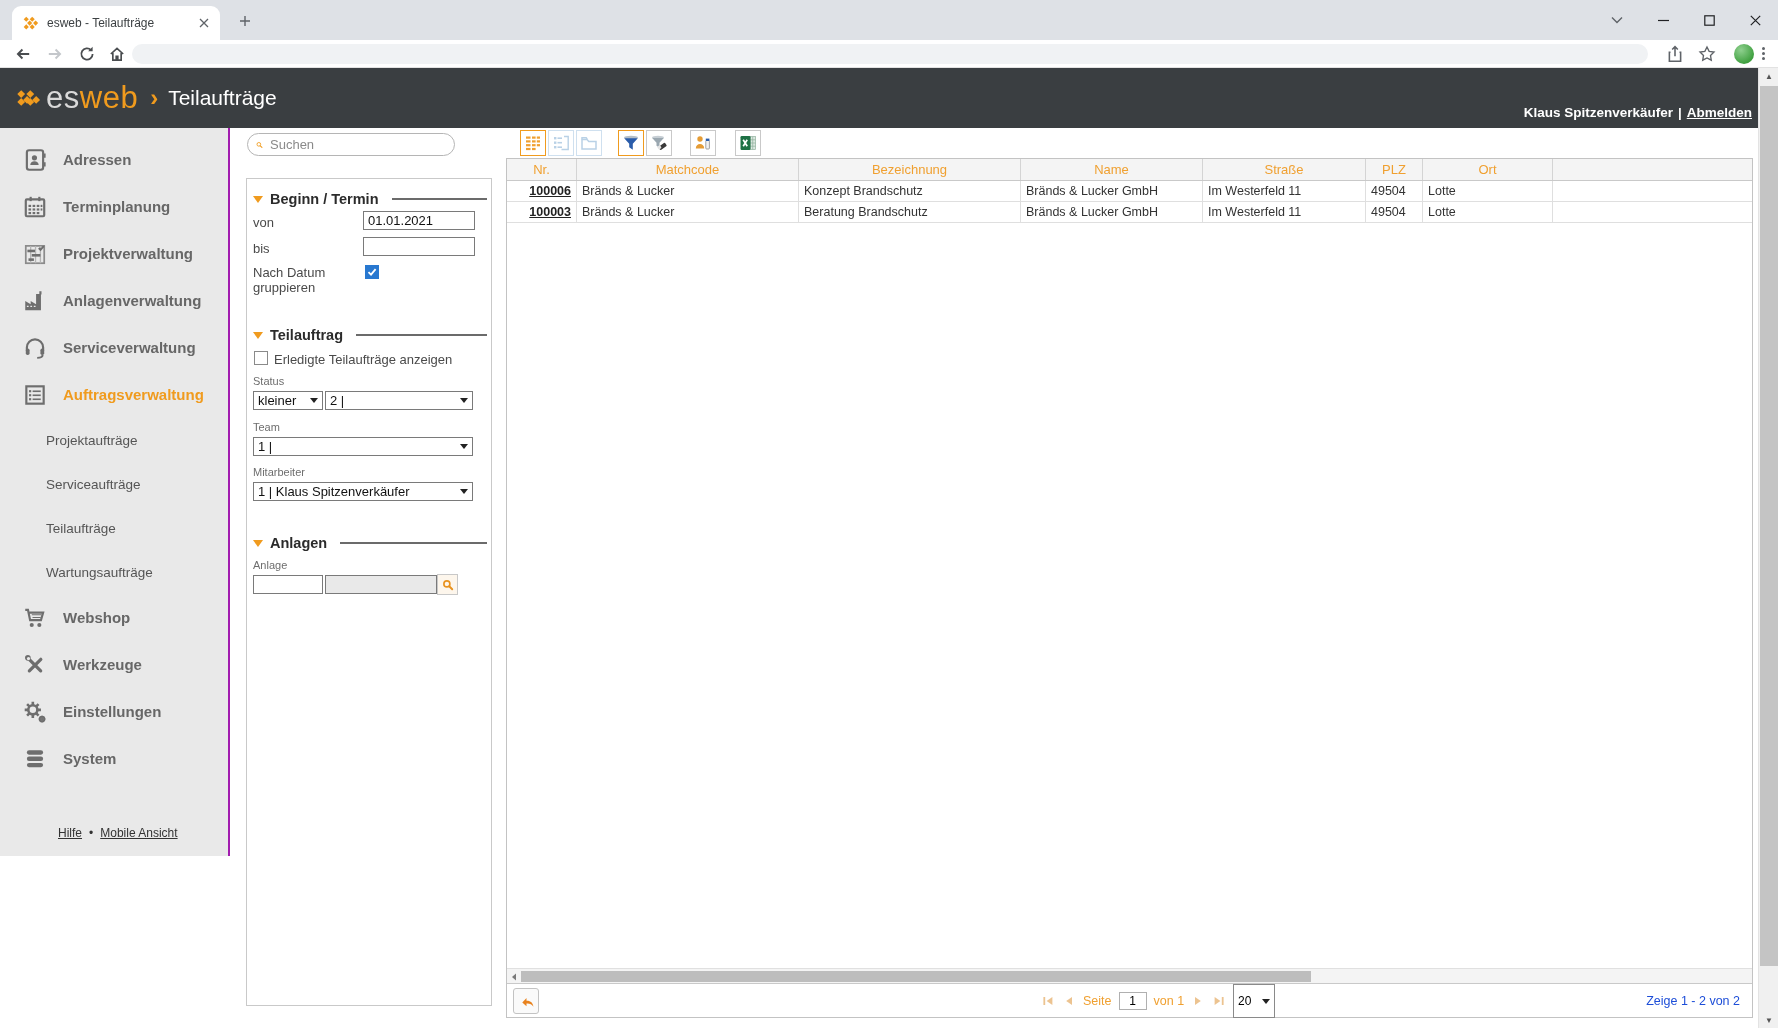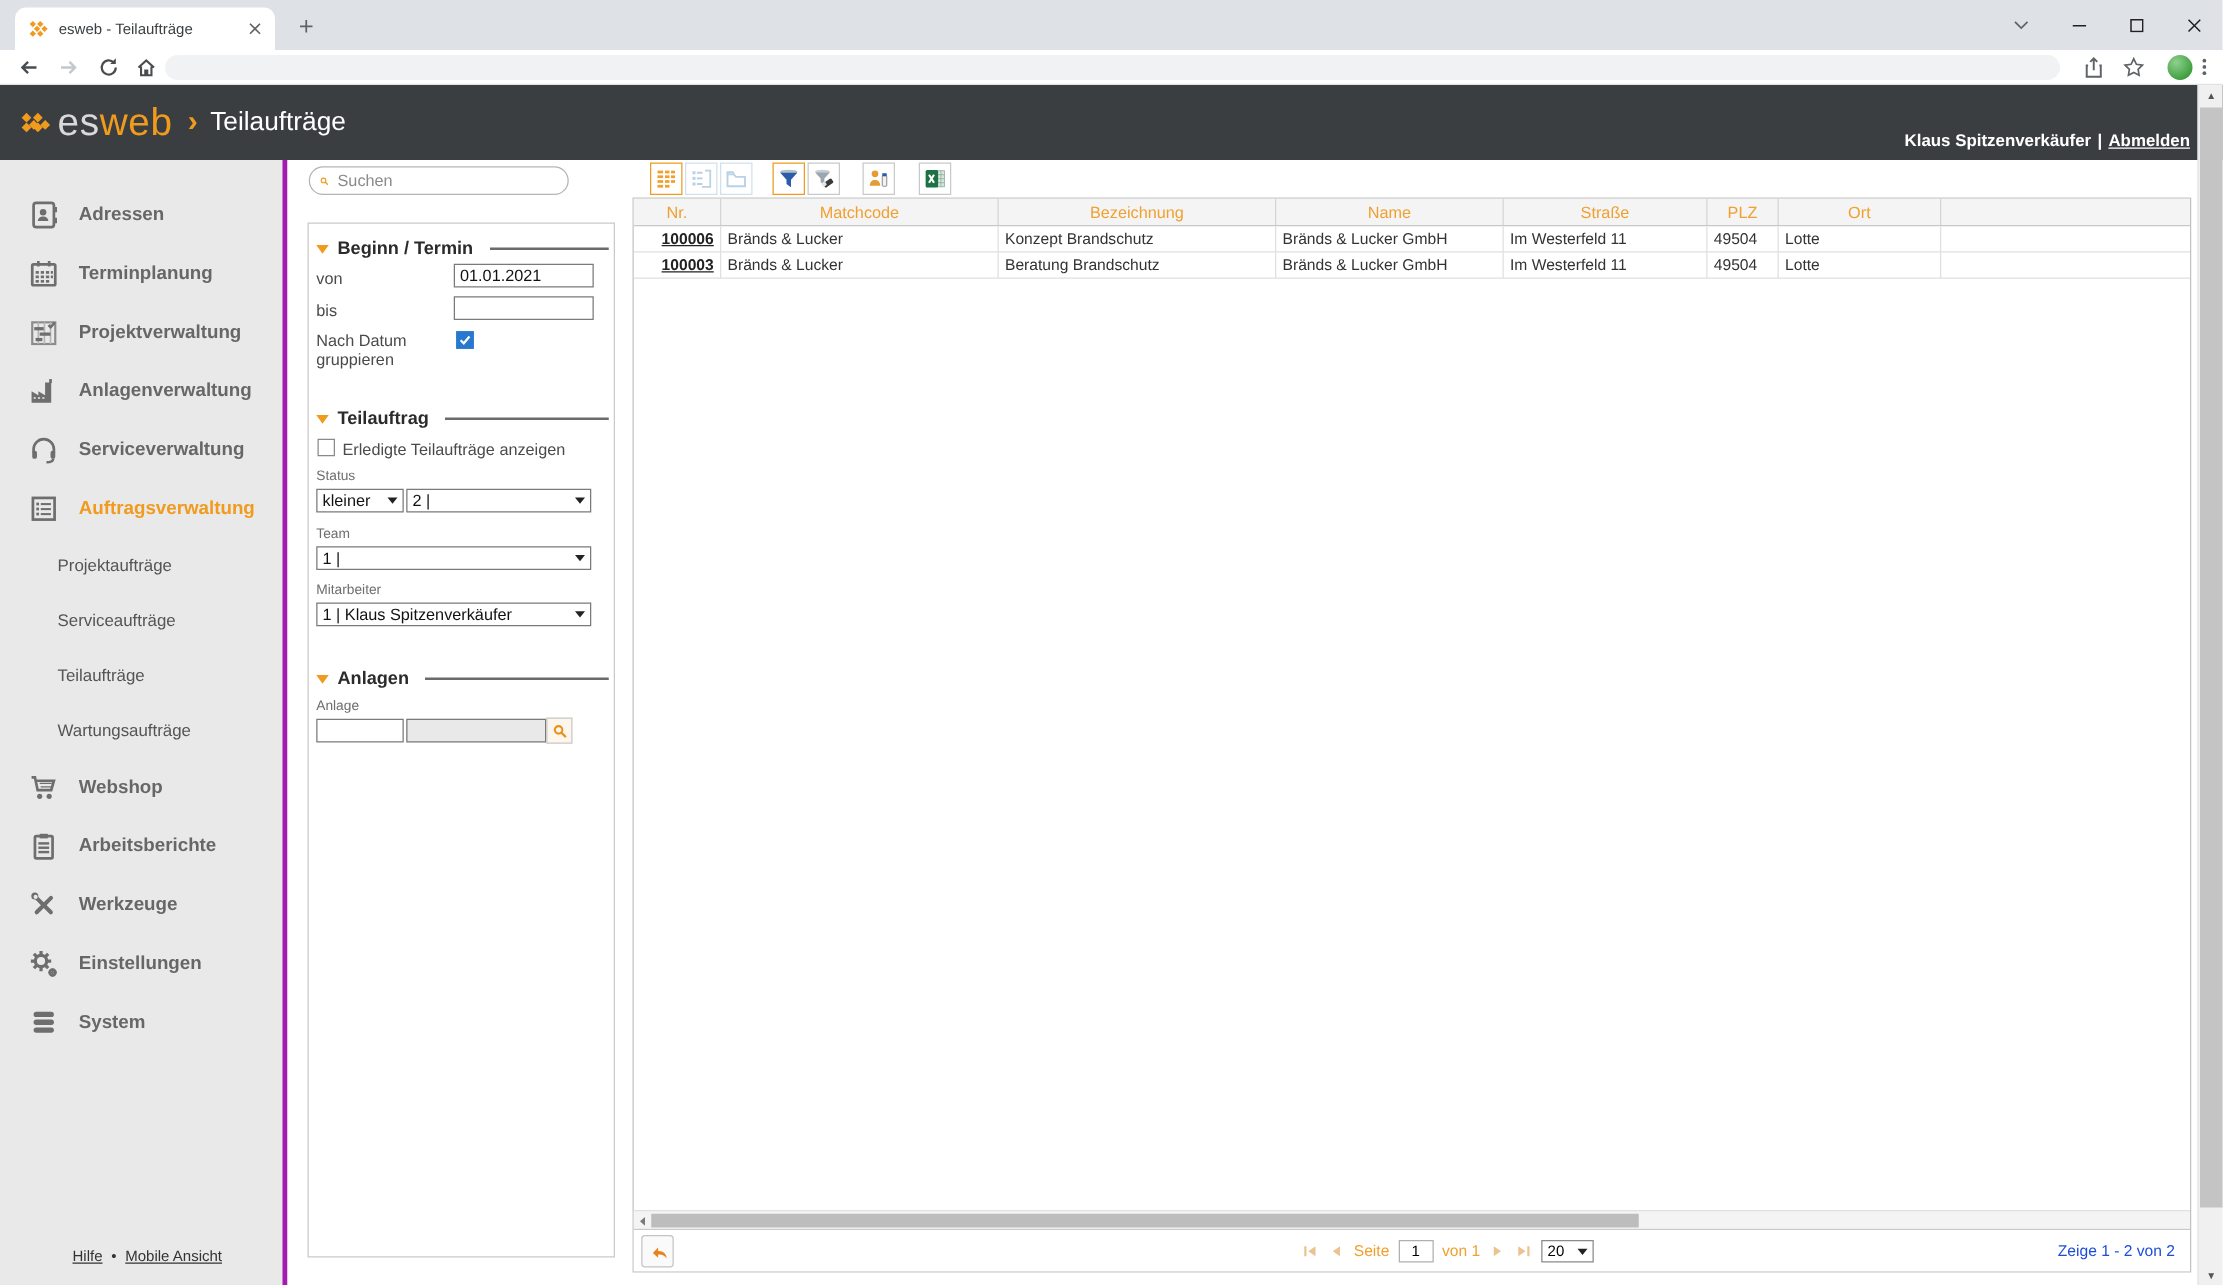--- a/index.html
+++ b/index.html
@@ -32,22 +32,22 @@
   .logo-block { position:absolute; left:16px; top:0; height:60px; display:flex; align-items:center; }
   .logo-es { font-size:31px; color:#d9d9d9; letter-spacing:.5px; }
   .logo-web { font-size:31px; color:#f09b1e; letter-spacing:.5px; }
   .crumb-arrow { font-size:24px; color:#f09b1e; font-weight:bold; margin:0 10px 0 12px; }
   .page-title { font-size:21px; color:#fff; }
   .user-block { position:absolute; right:26px; top:0; height:60px; display:flex; align-items:center;
     color:#fff; font-size:13.5px; font-weight:bold; gap:5px;margin-top:14px; }
   .user-block .logout { text-decoration:underline; cursor:pointer; }
 
   
-  #sidebar { position:absolute; left:0; top:128px; width:230px; height:900px; background:#e9e9e9;
-    border-right:4px solid #a21caf; padding-top:20px; }
+  #sidebar { position:absolute; left:0; top:128px; width:230px; height:728px; background:#e9e9e9;
+    border-right:2px solid #a21caf; padding-top:8px; }
   .side-item { height:47px; display:flex; align-items:center; padding-left:22px; gap:15px; cursor:pointer; }
   .side-item .lbl { font-size:15px; font-weight:bold; color:#676767; }
   .side-item.active .lbl { color:#f09b1e; }
   .side-sub { }
   .sub-item { height:44px; display:flex; align-items:center; padding-left:46px; font-size:13.5px; color:#555; cursor:pointer; }
   .side-footer { position:absolute; left:58px; bottom:16px; font-size:12px; color:#333; display:flex; gap:7px; align-items:center; }
   .side-footer .flink { text-decoration:underline; cursor:pointer; }
 
   
   #main { position:absolute; left:230px; top:128px; width:1548px; height:900px; background:#fff; }
@@ -97,21 +97,21 @@
   .nr-link { font-weight:bold; text-decoration:underline; color:#222; cursor:pointer; display:block; text-align:right; }
   .g-hscroll { position:absolute; left:0; right:0; bottom:34px; height:15px; background:#f4f4f4; border-top:1px solid #e0e0e0; }
   .g-thumb { position:absolute; left:14px; top:2px; width:790px; height:11px; background:#bdbdbd; cursor:grab; }
   .g-footer { position:absolute; left:0; right:0; bottom:0; height:34px; border-top:1px solid #c9c9c9; background:#fff; }
   .undo-btn { position:absolute; left:6px; top:4px; width:26px; height:26px; border:1px solid #c3c3c3;
     background:#fafafa; border-radius:3px; display:flex; align-items:center; justify-content:center; cursor:pointer; }
   .pager { position:absolute; left:534px; top:0; height:34px; display:flex; align-items:center; gap:7px; }
   .pg-ico { width:14px; height:14px; display:flex; align-items:center; justify-content:center; cursor:pointer; }
   .pg-lbl { font-size:12.5px; color:#f0a030; }
   .pg-input { width:28px; height:18px; border:1px solid #b0b0b0; font-size:12px; text-align:center; outline:none; }
-  .pg-select { width:42px; height:18px; border:1px solid #8a8a8a; display:flex; align-items:center; padding:0 4px;
+  .pg-select { width:42px; height:34px; border:1px solid #8a8a8a; display:flex; align-items:center; padding:0 4px;
     font-size:12px; gap:4px; cursor:pointer;justify-content:center; }
   .pg-select .sv { flex:1; }
   .pg-summary { position:absolute; right:12px; top:0; height:34px; display:flex; align-items:center;
     font-size:12.5px; color:#1d4ed8; }
 
   
   #vscroll { position:absolute; left:1758px; top:68px; width:20px; height:960px; background:#f0f0f0; border-left:1px solid #e3e3e3; }
   #vscroll .arrow { position:absolute; left:0; width:20px; height:16px; display:flex; align-items:center; justify-content:center;
     font-size:8px; color:#555; }
   #vscroll .vthumb { position:absolute; left:1px; top:18px; width:18px; height:880px; background:#c4c4c4; cursor:grab; }
@@ -303,32 +303,20 @@
   </div>
 
   <div class="side-item">
     <svg width="26" height="26" viewBox="0 0 24 24">
       <path d="M3 4.5h2.5l2 9.5h10l2-7H7" fill="none" stroke="#6e6e6e" stroke-width="2"></path>
       <circle cx="9" cy="18.5" r="1.9" fill="#6e6e6e"></circle>
         <circle cx="16" cy="18.5" r="1.9" fill="#6e6e6e"></circle>
       <path d="M9 9h9M9.7 11.5h7.6" stroke="#6e6e6e" stroke-width="1"></path>
     </svg>
     <span class="lbl">Webshop</span>
-  </div>
-  <div class="side-item">
-    <svg width="26" height="26" viewBox="0 0 24 24">
-      <rect x="5.5" y="4.5" width="13" height="16.5" rx="1" fill="none" stroke="#6e6e6e" stroke-width="2"></rect>
-      <rect x="9" y="2.8" width="6" height="3.4" fill="#6e6e6e"></rect>
-      <g fill="#6e6e6e">
-        <rect x="8" y="9" width="8" height="1.8"></rect>
-          <rect x="8" y="12.2" width="8" height="1.8"></rect>
-          <rect x="8" y="15.4" width="8" height="1.8"></rect>
-      </g>
-    </svg>
-    <span class="lbl">Arbeitsberichte</span>
   </div>
   <div class="side-item">
     <svg width="26" height="26" viewBox="0 0 24 24">
       <rect x="3" y="10.6" width="18" height="3" rx="1.5" fill="#6e6e6e" transform="rotate(45 12 12)"></rect>
       <rect x="3" y="10.6" width="18" height="3" rx="1.5" fill="#6e6e6e" transform="rotate(-45 12 12)"></rect>
       <circle cx="5.4" cy="5.4" r="2.6" fill="#6e6e6e"></circle>
         <circle cx="6" cy="6" r="1.5" fill="#e9e9e9"></circle>
     </svg>
     <span class="lbl">Werkzeuge</span>
   </div>

